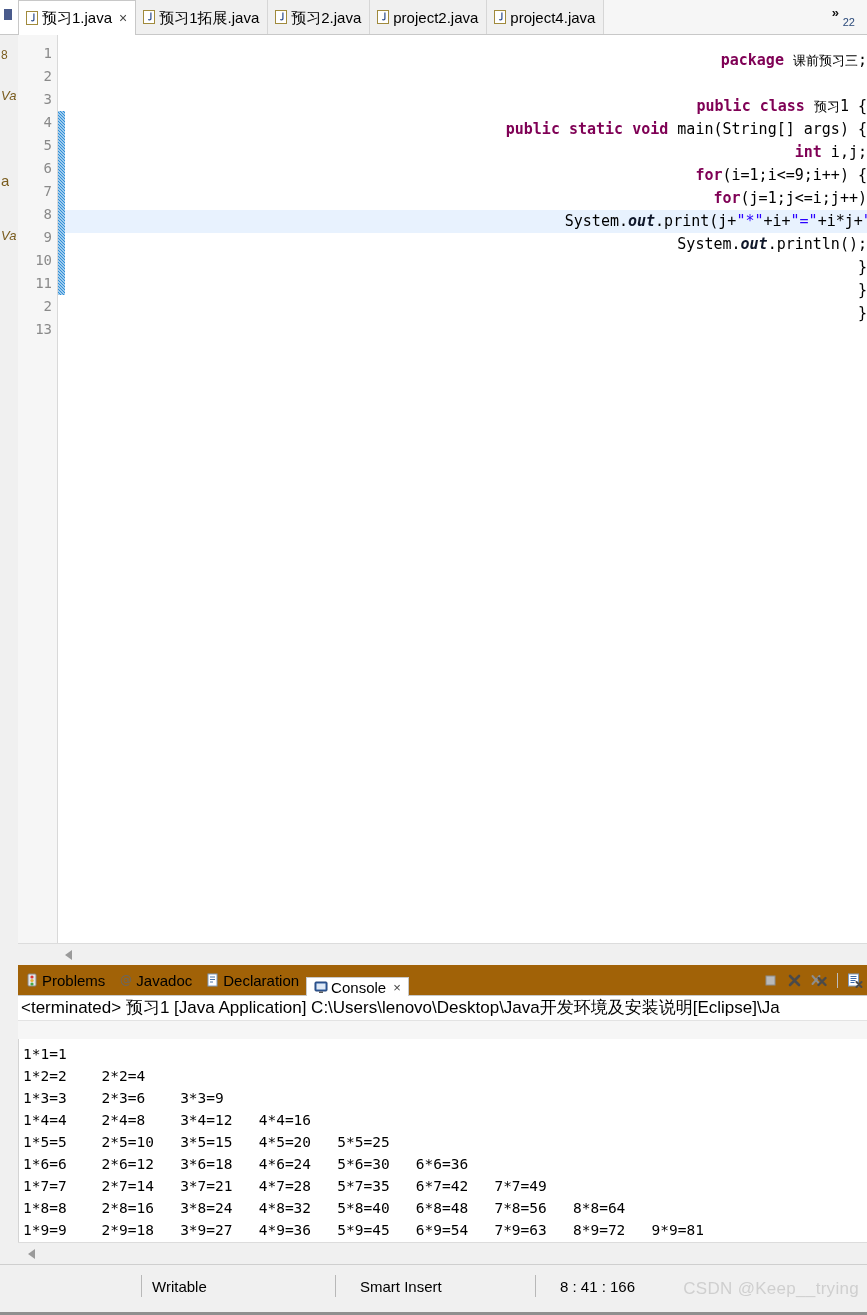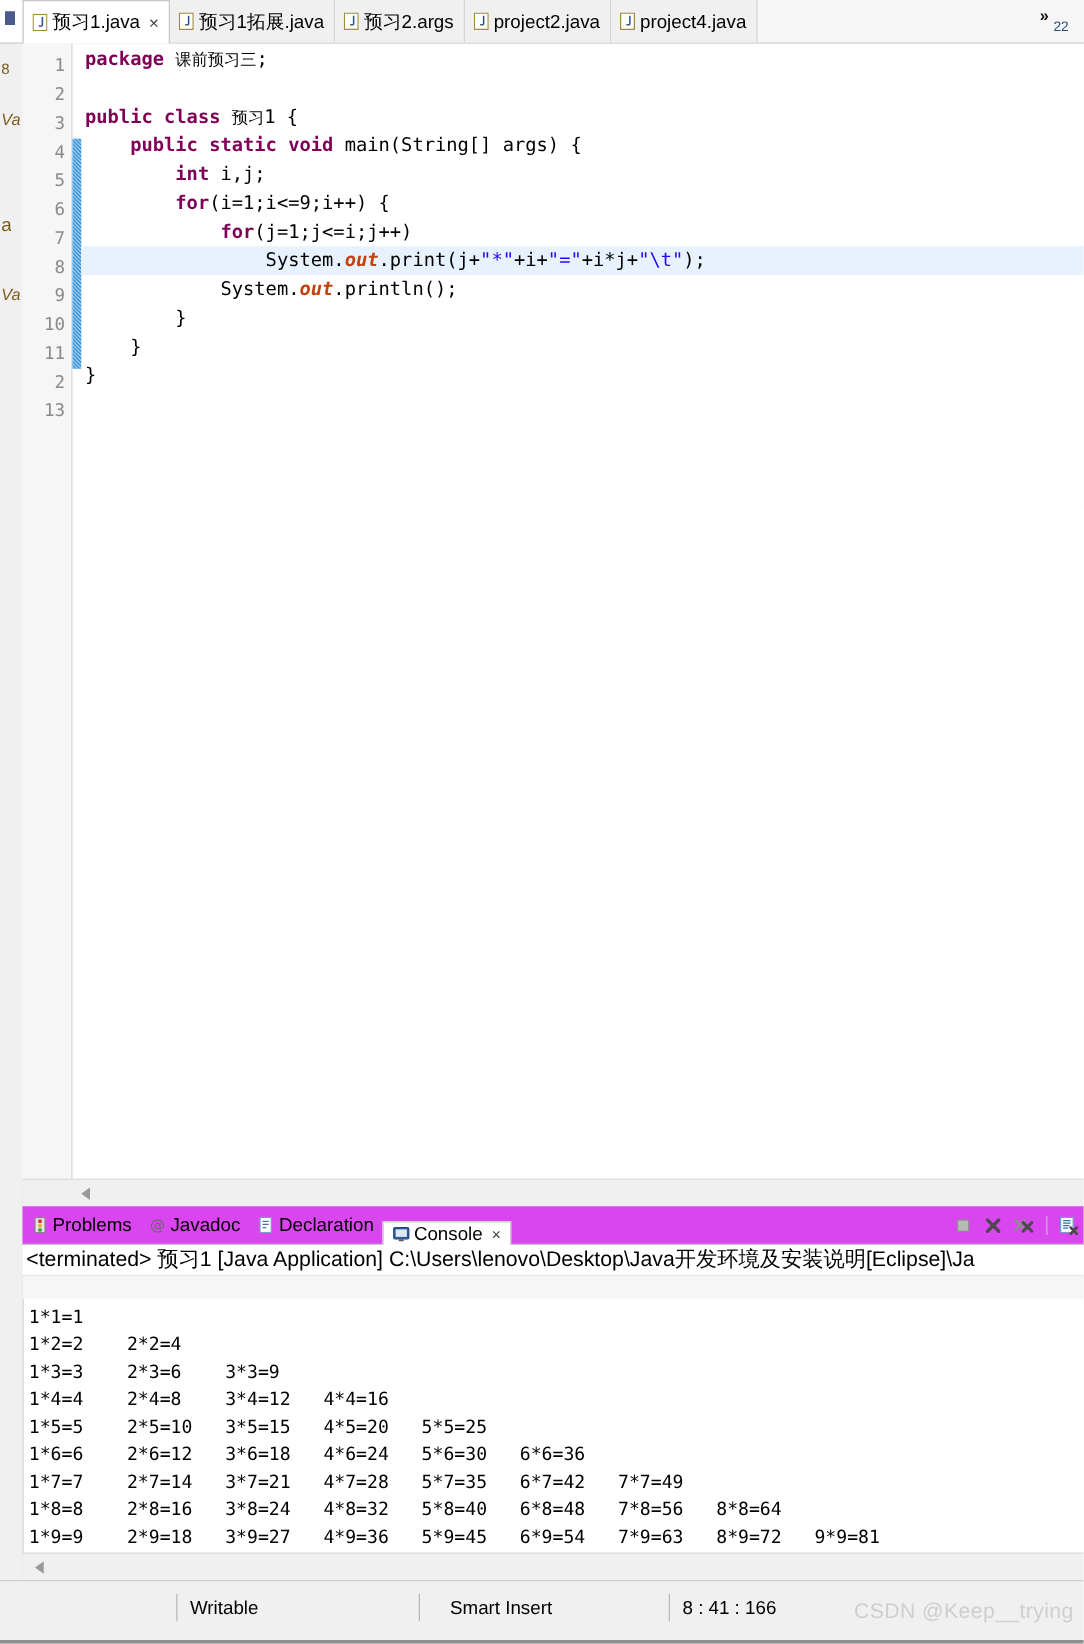--- a/index.html
+++ b/index.html
@@ -147,39 +147,40 @@
     position: absolute;
     left: 0; width: 7px;
     background-color: #2f8fd8;
     background-image:
       linear-gradient(45deg, rgba(255,255,255,.55) 25%, transparent 25%, transparent 50%, rgba(255,255,255,.55) 50%, rgba(255,255,255,.55) 75%, transparent 75%);
     background-size: 3px 3px;
   }
   .codearea {
     position: relative;
     flex: 1;
-    padding: 1px 0 0 3px;
+    padding: 14px 0 0 3px;
     font-family: "DejaVu Sans Mono", monospace;
     font-size: 15px;
     line-height: 23px;
     white-space: pre;
     color: #000;
     overflow: hidden;
     margin-left: 7px;
+    text-align: right;
   }
   .codeline { height: 23px; }
   .codeline.hl {
     background: #e8f2fe;
     margin-left: -10px;
     padding-left: 10px;
     width: 849px;
   }
   .kw  { color: #7f0055; font-weight: bold; }
   .str { color: #2a00ff; }
-  .fld { color: #c2410c; font-style: italic; font-weight: bold; }
+  .fld { color: #0f172a; font-style: italic; font-weight: bold; }
   .cjk { font-family: "DejaVu Sans", sans-serif; font-size: 13px; }
 
   
   .hscroll {
     height: 22px;
     background: #f0f0f0;
     border-top: 1px solid #dcdcdc;
     position: relative;
   }
   .hscroll .arrow-l {
@@ -195,21 +196,21 @@
     position: absolute;
     left: 18px; top: 965px;
     width: 849px; height: 300px;
     background: #f6f6f6;
   }
   .ctabbar {
     position: relative;
     height: 30px;
     display: flex;
     align-items: stretch;
-    background: #d946ef;
+    background: #a16207;
     border-bottom: 1px solid #c8c8c8;
     justify-content: center;
   }
   .ctab {
     display: flex; align-items: center;
     padding: 0 7px;
     font-size: 15px;
     color: #000;
     white-space: nowrap;
   }
@@ -341,21 +342,21 @@
           </span>
           <span class="tlabel">预习1拓展.java</span>
         </div>
         <div class="tab">
           <span class="jicon">
             <svg width="12" height="14" viewBox="0 0 12 14">
               <rect x="0.5" y="0.5" width="11" height="13" fill="#fff" stroke="#a08a3c"></rect>
               <path d="M8.5 2.5v6.2c0 1.1-.8 1.7-1.9 1.7-.7 0-1.3-.2-1.7-.5l.5-1c.3.2.7.4 1.1.4.5 0 .8-.2.8-.8V2.5z" fill="#2b4a8b"></path>
             </svg>
           </span>
-          <span class="tlabel">预习2.args</span>
+          <span class="tlabel">预习2.java</span>
         </div>
         <div class="tab">
           <span class="jicon">
             <svg width="12" height="14" viewBox="0 0 12 14">
               <rect x="0.5" y="0.5" width="11" height="13" fill="#fff" stroke="#a08a3c"></rect>
               <path d="M8.5 2.5v6.2c0 1.1-.8 1.7-1.9 1.7-.7 0-1.3-.2-1.7-.5l.5-1c.3.2.7.4 1.1.4.5 0 .8-.2.8-.8V2.5z" fill="#2b4a8b"></path>
             </svg>
           </span>
           <span class="tlabel">project2.java</span>
         </div>
@@ -467,18 +468,18 @@
       <div class="arrow-l"></div>
     </div>
   </div>
 
   <div class="statusbar">
     <div class="vsep" style="left:141px;"></div>
     <div class="cell" style="left:152px;">Writable</div>
     <div class="vsep" style="left:335px;"></div>
     <div class="cell" style="left:360px;">Smart Insert</div>
     <div class="vsep" style="left:535px;"></div>
-    <div class="cell" style="left:546px;">8 : 41 : 166</div>
+    <div class="cell" style="left:560px;">8 : 41 : 166</div>
     <div class="watermark">CSDN @Keep__trying</div>
     <div class="botline"></div>
   </div>
 
 </div>
 
 </body></html>

